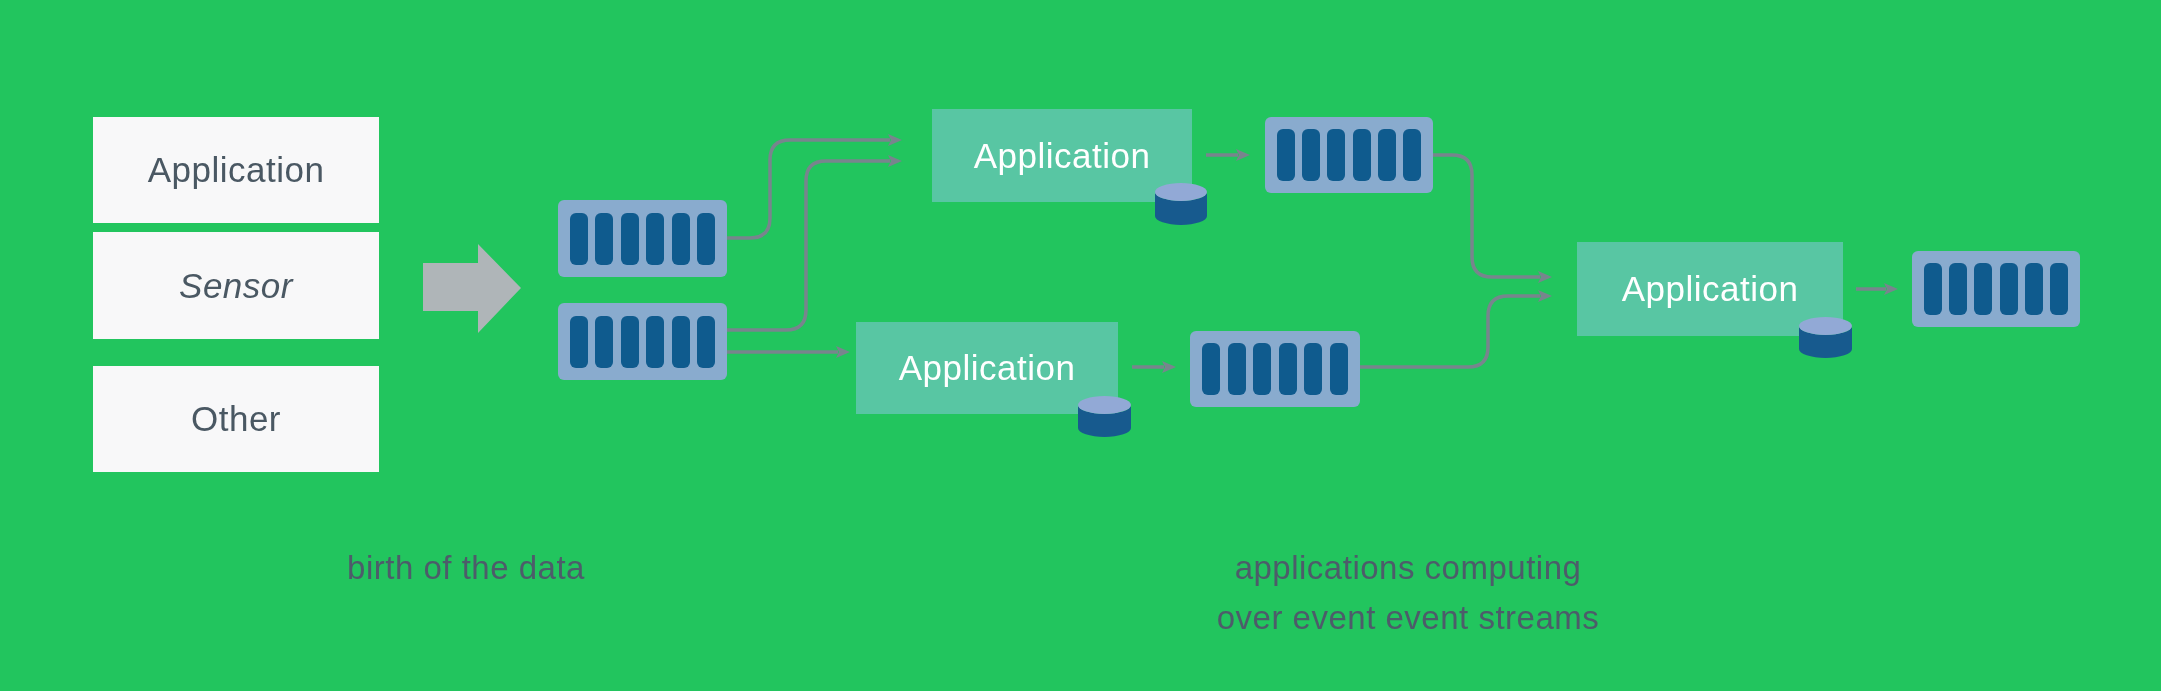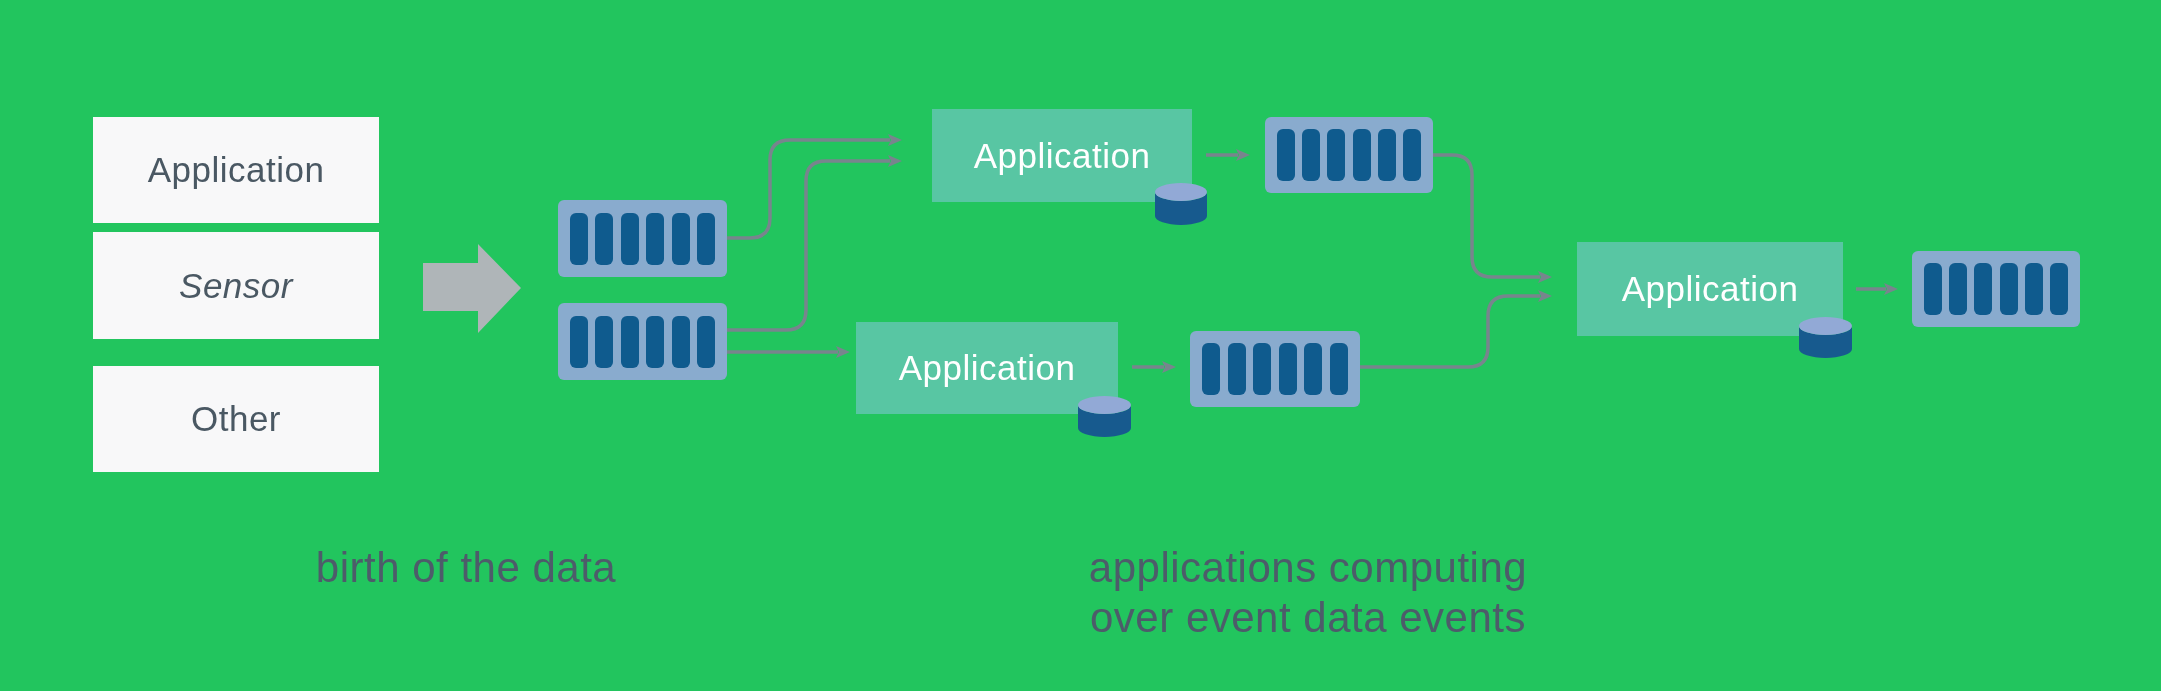--- a/index.html
+++ b/index.html
@@ -74,26 +74,26 @@
   #stream-mid-2 { left: 1190px; top: 331px; width: 170px; height: 76px; }
   #stream-out   { left: 1912px; top: 251px; width: 168px; height: 76px; }
 
   
   .caption {
     position: absolute;
     top: 543px;
     width: 460px;
     text-align: center;
     color: var(--caption-text, #4D5C6A);
-    font-size: 42px;
+    font-size: 33px;
     line-height: 50px;
     letter-spacing: 0.5px;
   }
   #caption-left  { left: 236px;  }
-  #caption-right { left: 1078px; }
+  #caption-right { left: 1178px; }
 
   
   #overlay {
     position: absolute;
     left: 0; top: 0;
     width: 2161px;
     height: 691px;
     pointer-events: none;
   }
   .connector {
@@ -202,16 +202,16 @@
       <path class="db-body" d="M 1799 326 L 1799 349 A 26.5 9 0 0 0 1852 349 L 1852 326 A 26.5 9 0 0 1 1799 326 Z"></path>
       <ellipse class="db-top" cx="1825.5" cy="326" rx="26.5" ry="9"></ellipse>
     </g>
   </svg>
 
   <div class="caption" id="caption-left">
     <div>birth of the data</div>
   </div>
   <div class="caption" id="caption-right">
     <div>applications computing</div>
-    <div>over event data events</div>
+    <div>over event event streams</div>
   </div>
 
 </div>
 
 </body></html>

